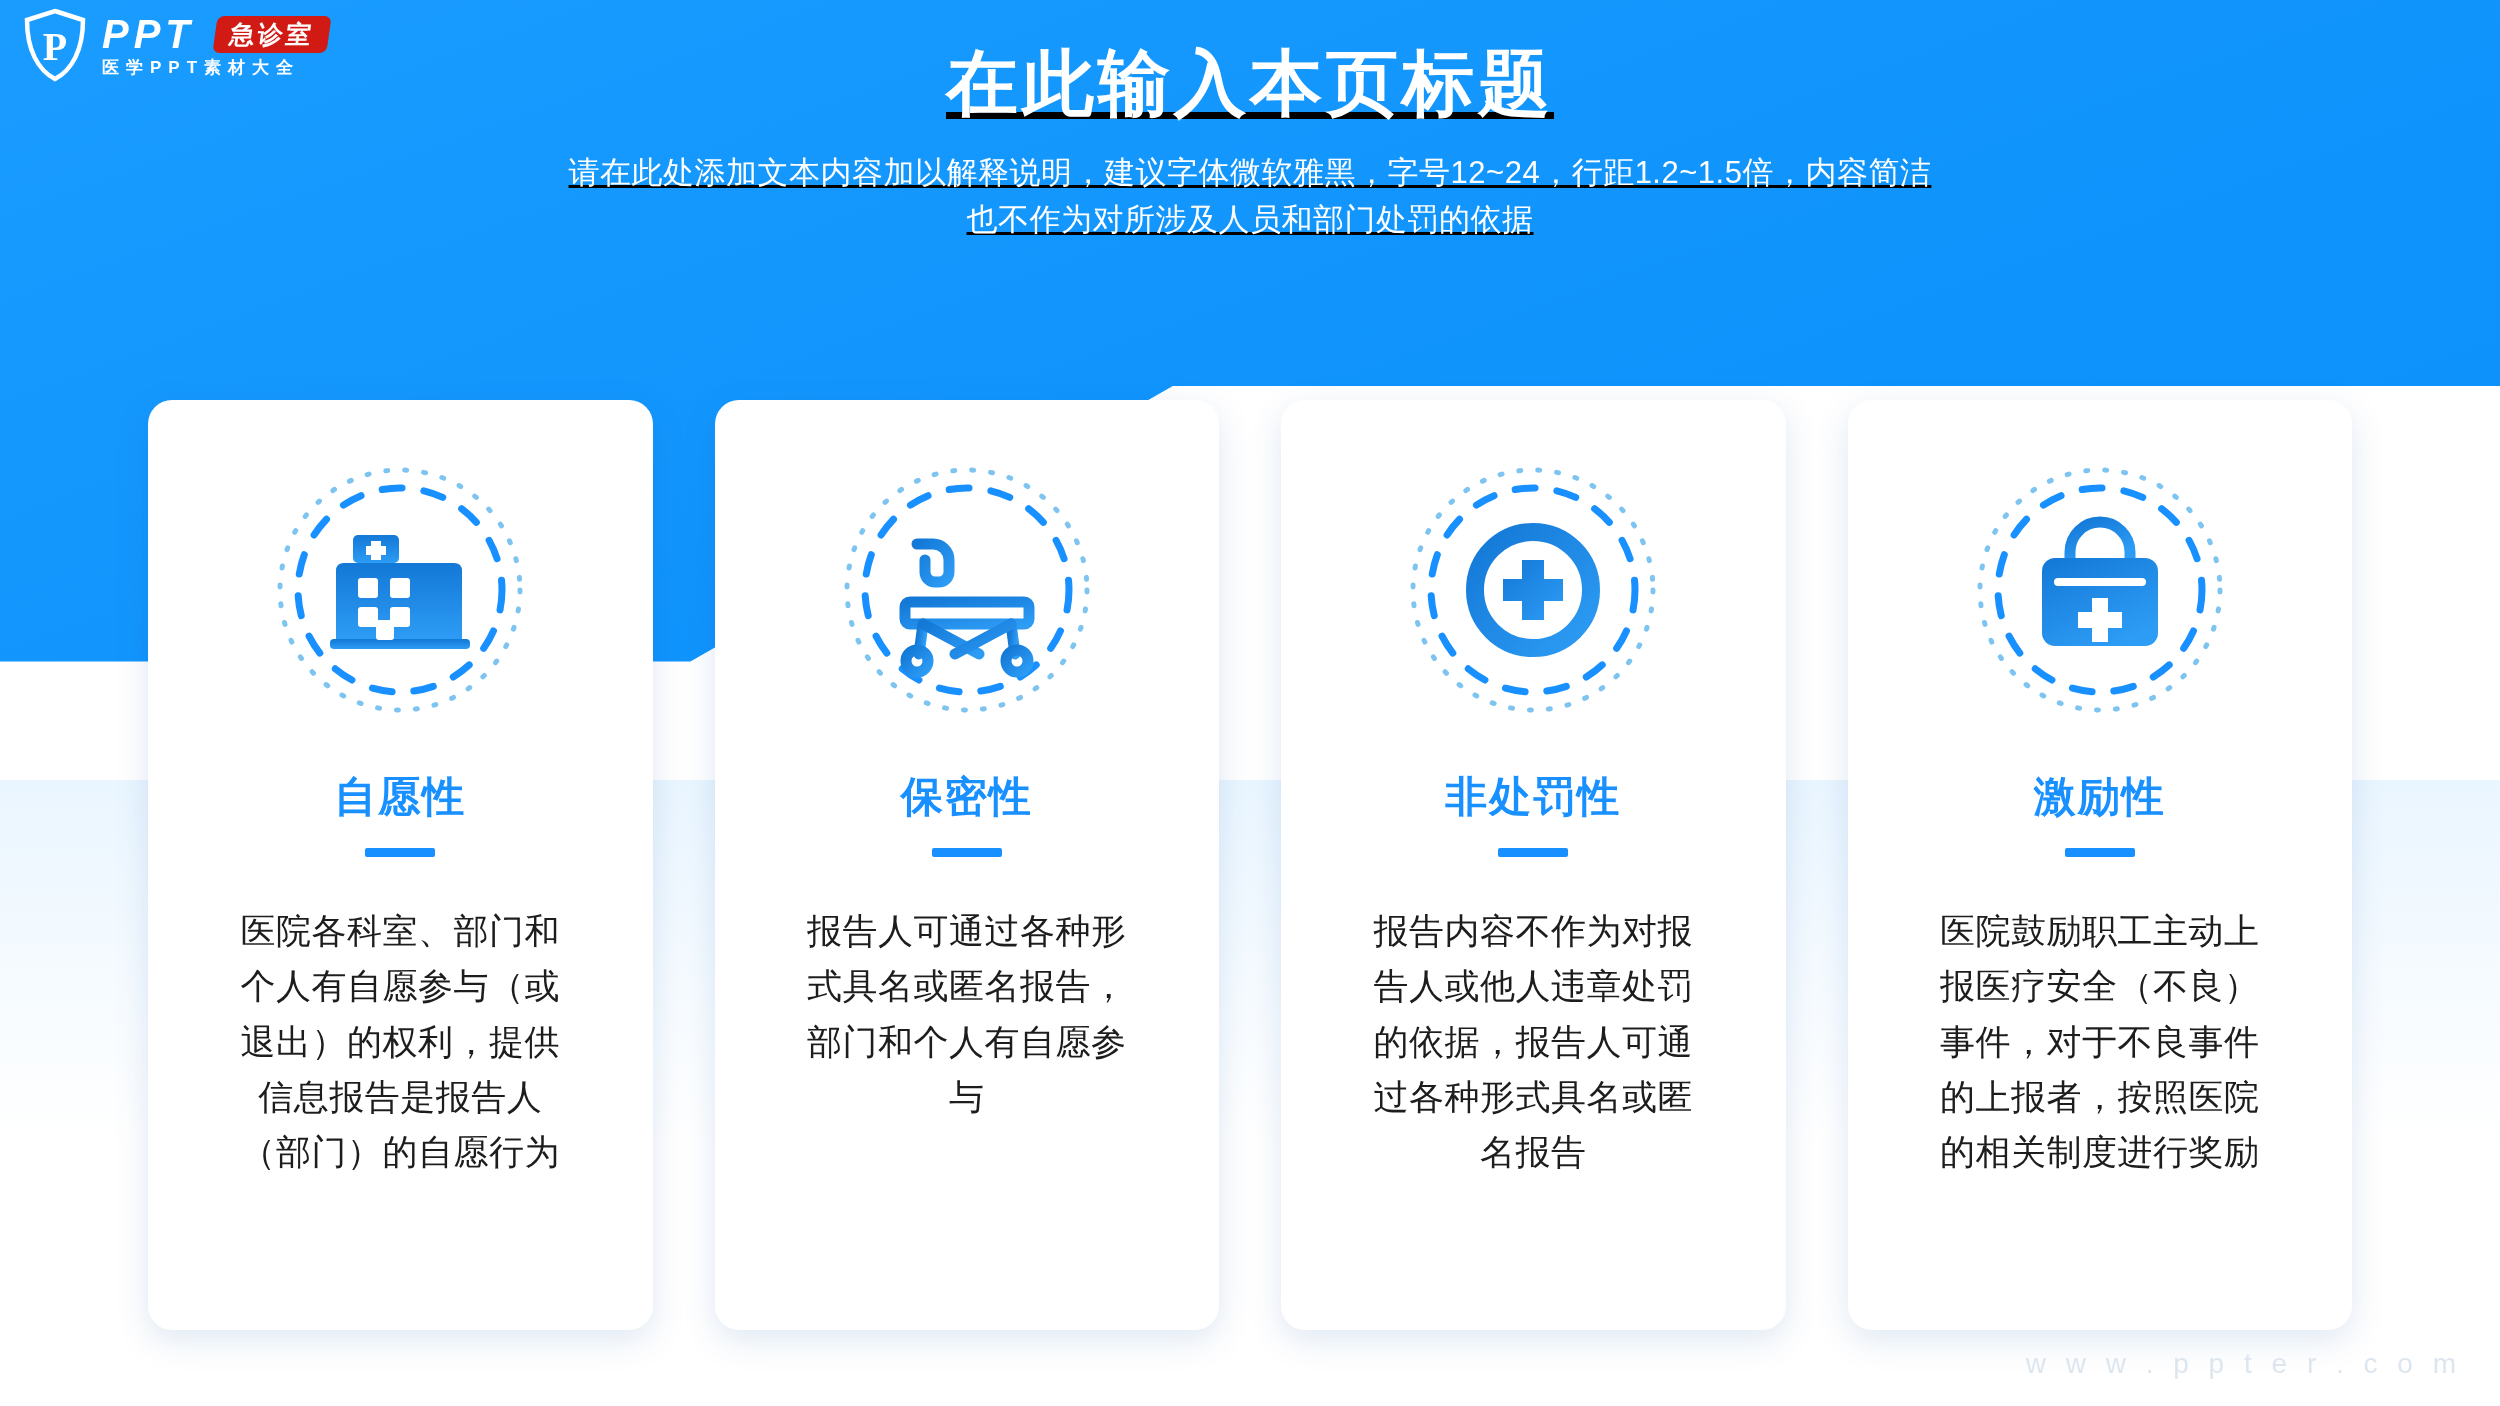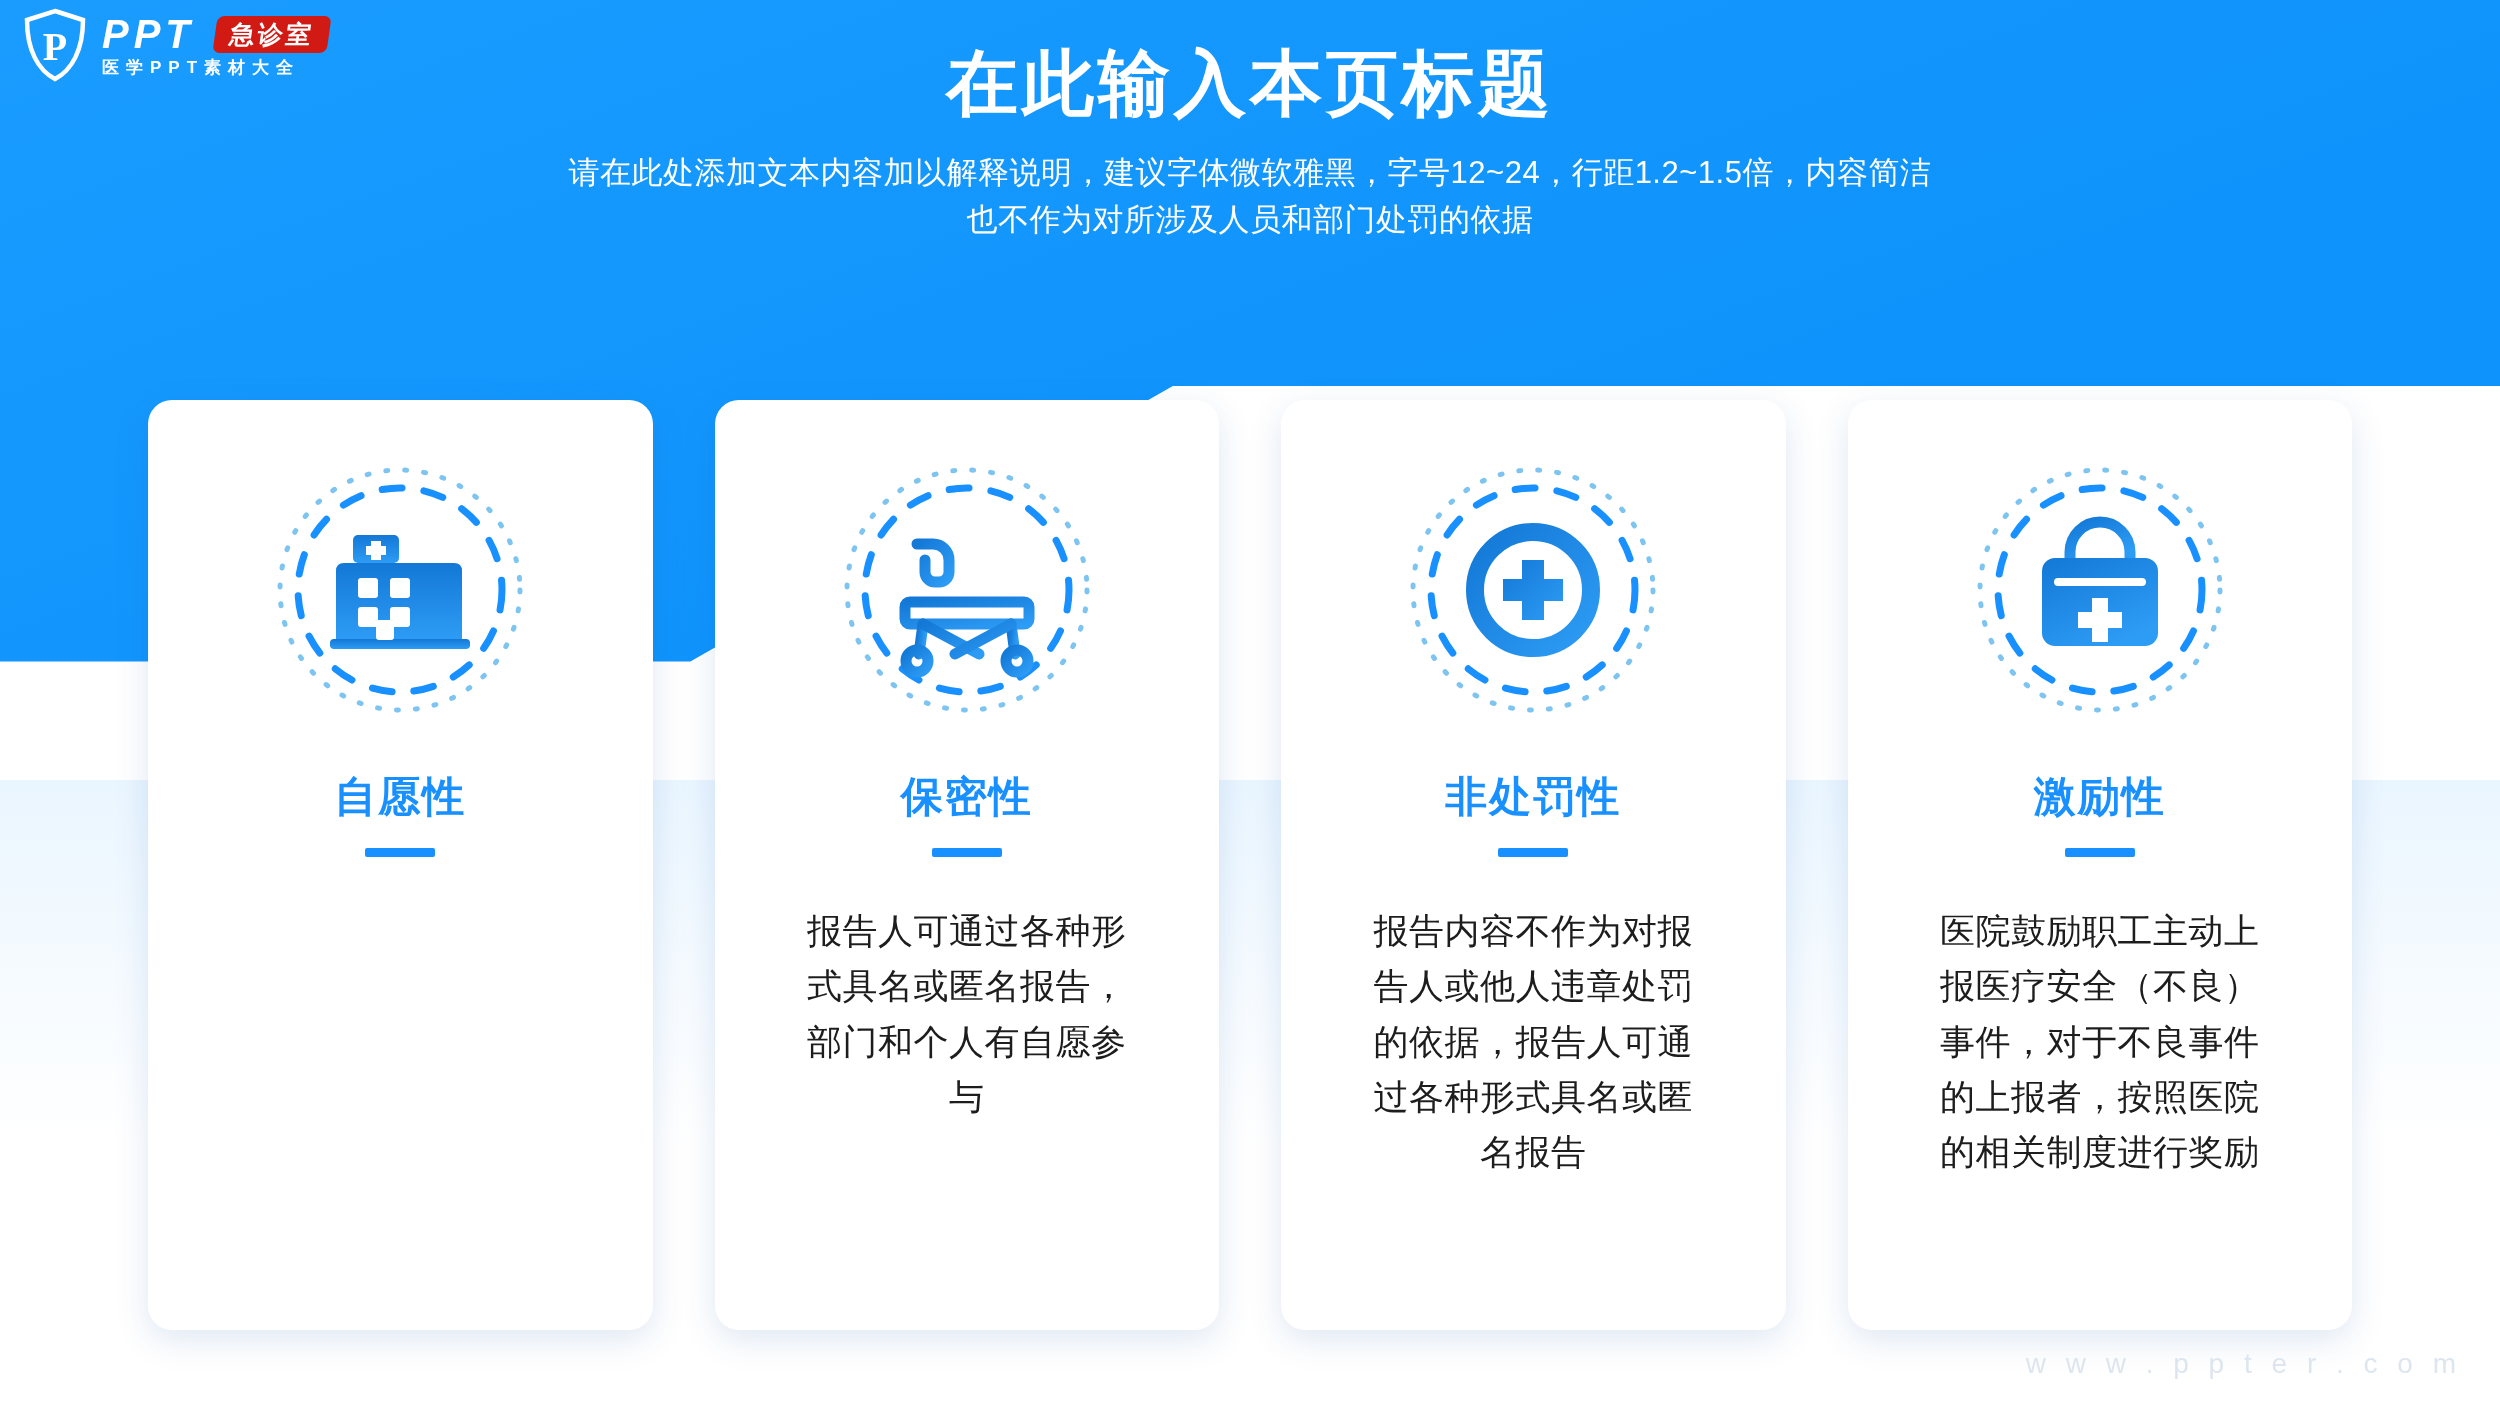--- a/index.html
+++ b/index.html
@@ -54,21 +54,21 @@
     letter-spacing:3px;
     transform:skewX(-8deg);
     line-height:1.12;
   }
   .logo-sub {
     color:#ffffff; font-size:17px; letter-spacing:7px;
     font-weight:bold; line-height:1;
   }
 
   
-  #header { position:absolute; top:0; left:0; width:2500px; z-index:20; text-align:center; }
+  #header { position:absolute; top:0; left:0; width:2500px; z-index:20; text-align:center;text-decoration:underline; }
   #page-title {
     margin-top:44px;
     font-size:72px; font-weight:bold; color:#ffffff;
     letter-spacing:4px; line-height:1.1;
   }
   #subtitle {
     margin-top:26px;
     font-size:31px; color:#ffffff; line-height:1.52;
     letter-spacing:0.5px;
   }
@@ -166,20 +166,21 @@
         <rect x="58" y="177" width="140" height="10" rx="4" fill="url(#g1)"></rect>
         <rect x="86" y="116" width="20" height="20" rx="3" fill="#ffffff"></rect>
         <rect x="118" y="116" width="20" height="20" rx="3" fill="#ffffff"></rect>
         <rect x="86" y="145" width="20" height="20" rx="3" fill="#ffffff"></rect>
         <rect x="118" y="145" width="20" height="20" rx="3" fill="#ffffff"></rect>
         <rect x="104" y="158" width="18" height="20" rx="3" fill="#ffffff"></rect>
       </svg>
     </div>
     <div class="card-title">自愿性</div>
     <div class="card-rule"></div>
+    <div class="card-body">医院各科室、部门和个人有自愿参与（或退出）的权利，提供信息报告是报告人（部门）的自愿行为</div>
   </div>
 
   <div class="card">
     <div class="icon-wrap">
       <svg viewBox="0 0 256 256">
         <circle cx="128" cy="128" r="120" fill="none" stroke="#7EC4F0" stroke-width="5" stroke-linecap="round" stroke-dasharray="2 17"></circle>
         <circle cx="128" cy="128" r="102" fill="none" stroke="#1890FF" stroke-width="7" stroke-linecap="round" stroke-dasharray="20 22"></circle>
         <defs>
           <linearGradient id="g2" x1="0" y1="0" x2="1" y2="1">
             <stop offset="0" stop-color="#1378D6"></stop>

